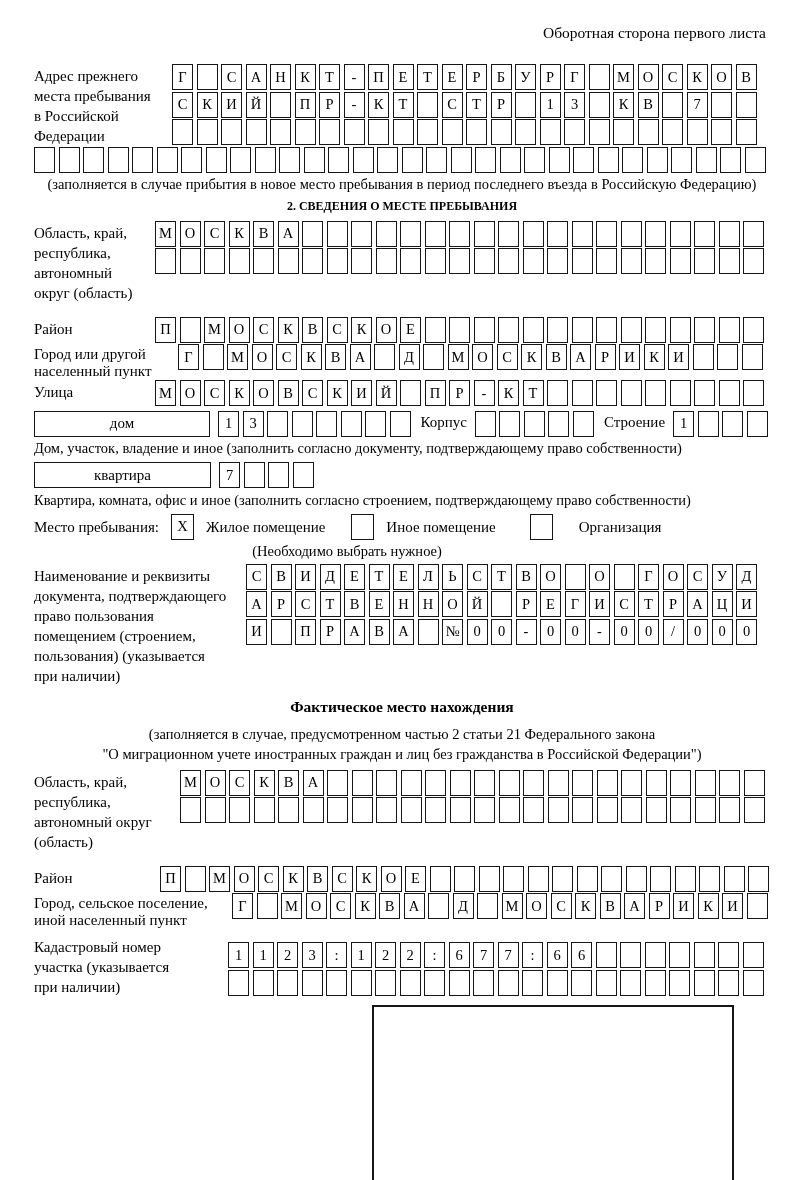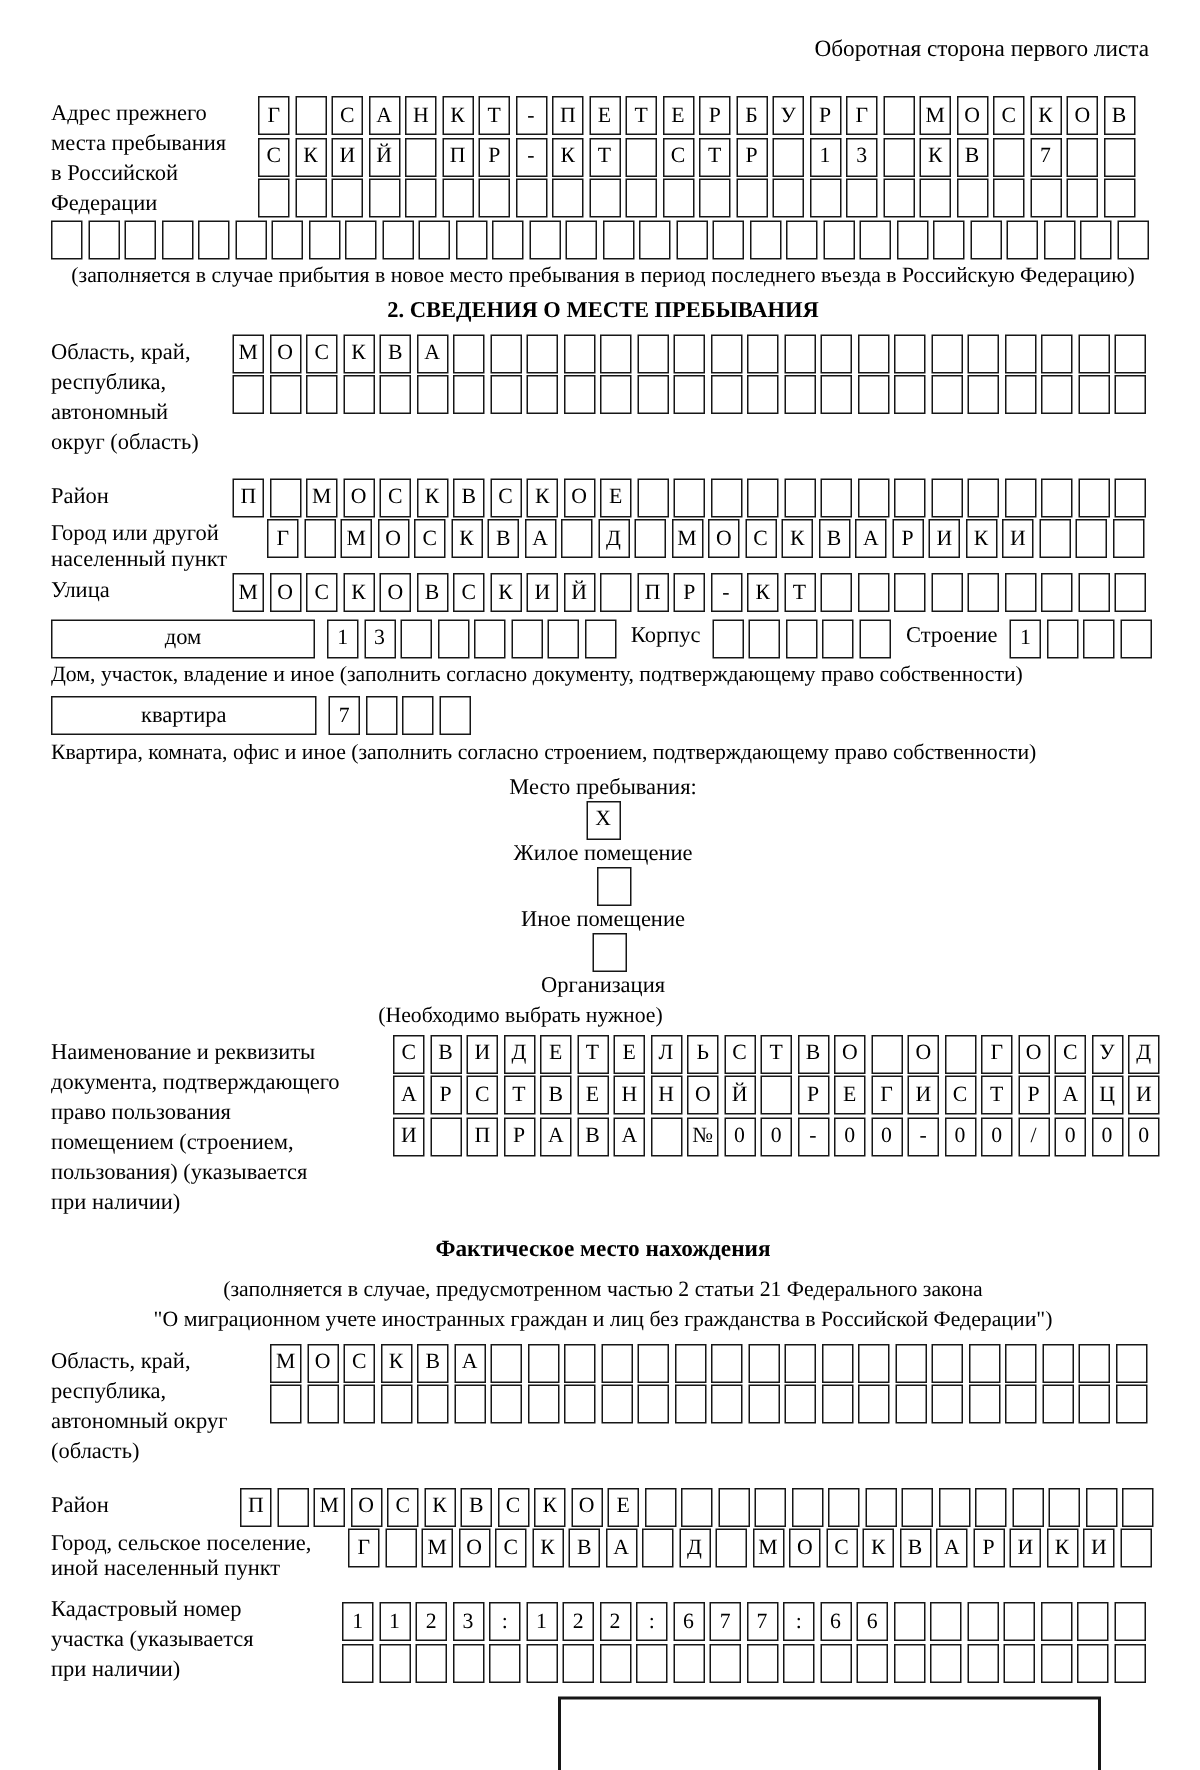--- a/index.html
+++ b/index.html
@@ -19,33 +19,33 @@
     flex:0 0 auto;width:21px;height:26px;box-sizing:border-box;
     border:1.7px solid #161616;background:#fff;
     display:flex;align-items:center;justify-content:center;
     font-size:14.5px;line-height:1;text-transform:none;
   }
   .w138{width:138px;} .w121{width:121px;} .w144{width:144px;}
   .w212{width:212px;} .w146{width:146px;} .w126{width:126px;}
   .w198{width:198px;} .w194{width:194px;}
   .caption-center{text-align:center;font-size:14.5px;margin:3px 0 4px 0;}
   .caption-left{font-size:14.5px;margin:2px 0 5px 0;}
-  .sec-title{text-align:center;font-weight:bold;font-size:15px;margin:6px 0 7px 0;}
+  .sec-title{text-align:center;font-weight:bold;font-size:12px;margin:6px 0 7px 0;}
   .labelbox{
     box-sizing:border-box;border:1.7px solid #161616;height:26px;
     display:flex;align-items:center;justify-content:center;font-size:15px;
   }
   .dom-box{width:176px;margin-right:8px;}
   .kv-box{width:177px;margin-right:8px;}
   .inline-lbl{padding:3px 8px 0 10px;flex:0 0 auto;}
   .dom-row,.kv-row{margin-top:3px;margin-bottom:2px;}
-  .res-row{align-items:center;margin-top:4px;margin-bottom:1px;flex-direction:column;}
+  .res-row{align-items:center;margin-top:4px;margin-bottom:1px;}
   .res-row .cbox{width:23px;height:26px;margin:0 12px;}
   .res-lbl{padding-top:1px;}
-  .doc-block{margin-top:3px;gap:16px;}
+  .doc-block{margin-top:3px;}
   .actual-title{text-align:center;font-weight:bold;font-size:15.5px;margin:12px 0 8px 0;}
   .sub-cap{text-align:center;font-size:14.5px;line-height:20px;}
   .stamp-wrap{margin-top:8px;}
   .stamp-box{
     margin-left:338px;width:362px;height:180px;box-sizing:border-box;
     border:2px solid #161616;background:#fff;
   }
   .mt2{margin-top:14px;} .mt6{margin-top:6px;}
 </style>
 </head>

